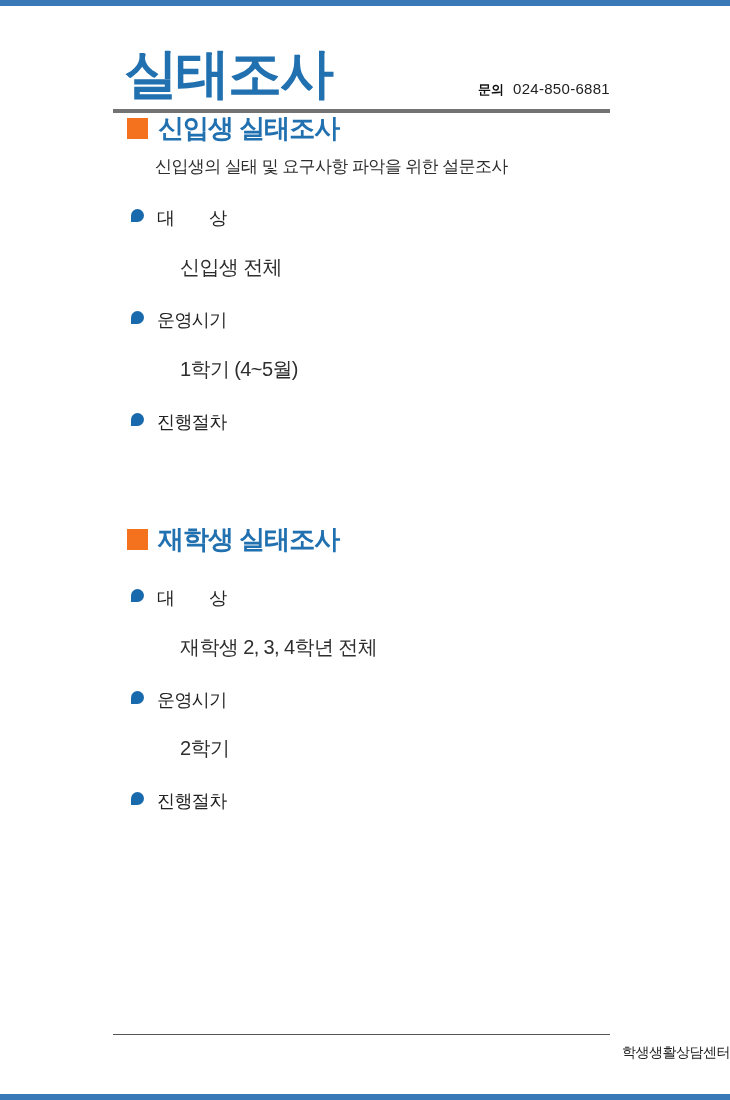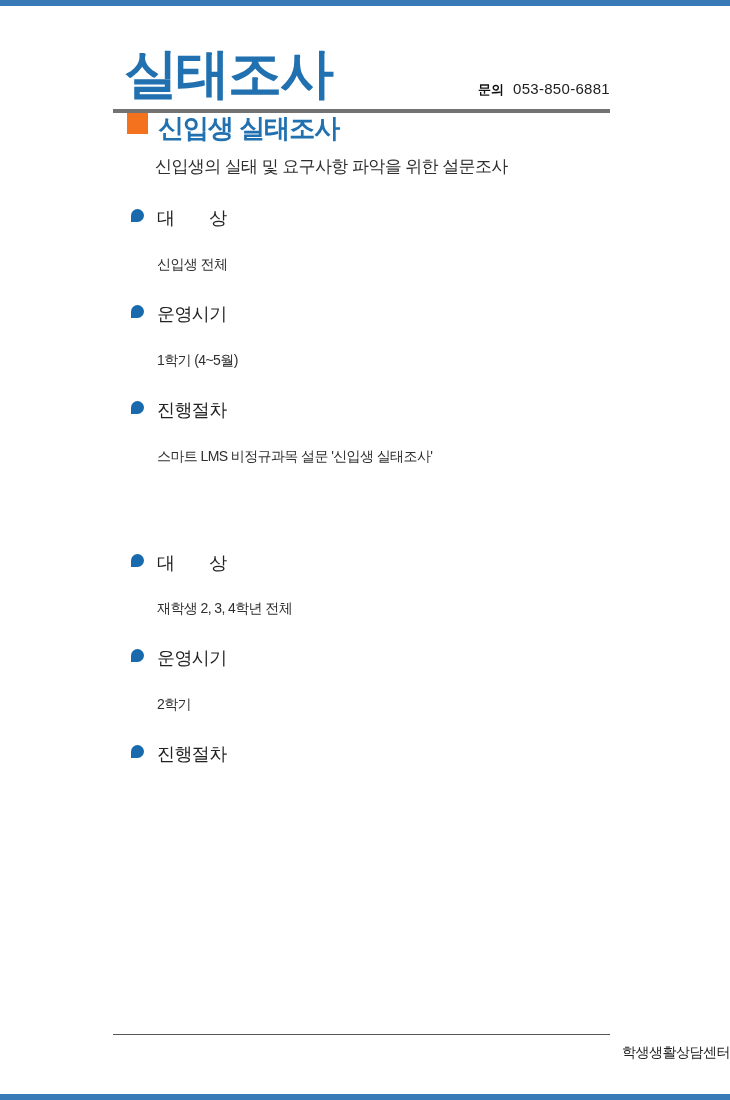--- a/index.html
+++ b/index.html
@@ -35,21 +35,21 @@
     margin-left: 11px;
   }
   .contact { white-space: nowrap; margin-bottom: 1px; }
   .contact-label { font-size: 13px; font-weight: 700; color: #111111; margin-right: 9px; }
   .contact-phone { font-size: 15px; color: #222222; letter-spacing: 0.3px; }
 
   .section + .section { margin-top: 91px; }
   .section:first-of-type { margin-top: 35px; }
 
   .section-heading {
-    display: flex; gap: 10px;
+    display: flex; align-items: center; gap: 10px;
     margin-left: 14px; line-height: 1.2;
   }
   .section-square {
     width: 21px; height: 21px; flex: 0 0 auto;
     background: var(--accent_orange, #f4721e);
   }
   .section-heading-text {
     font-size: 26px; font-weight: 700;
     color: var(--accent_blue, #2170b0);
     letter-spacing: -1px;
@@ -66,22 +66,22 @@
   .item-dot {
     width: 13px; height: 13px; flex: 0 0 auto;
     background: var(--bullet_blue, #196aad);
     border-radius: 50% 50% 50% 0;
   }
   .item-label {
     font-size: 18px; color: #222222; letter-spacing: -0.6px;
     white-space: pre;
   }
   .item-value {
-    margin: 28px 0 0 44px;
-    font-size: 14px; line-height: 1;
+    margin: 28px 0 0 67px;
+    font-size: 20px; line-height: 1;
     color: #2e2e2e; letter-spacing: -0.6px;
     white-space: pre; overflow: visible;
   }
 
   .footer-rule {
     position: absolute; left: 113px; bottom: 65px; width: 497px;
     border-top: 1px solid #555555;
   }
   .footer-text {
     position: absolute; left: 0; right: 0; bottom: 38px;
@@ -93,21 +93,21 @@
 <body>
 
 <div class="page">
   <div class="edge-bar top"></div>
 
   <div class="content">
 
     <div class="header">
       <div class="page-title">실태조사</div>
       <div class="contact">
-        <span class="contact-label">문의</span><span class="contact-phone">053-850-6881</span>
+        <span class="contact-label">문의</span><span class="contact-phone">024-850-6881</span>
       </div>
     </div>
 
     <div class="section">
       <div class="section-heading">
         <span class="section-square"></span>
         <span class="section-heading-text">신입생 실태조사</span>
       </div>
       <div class="section-desc">신입생의 실태 및 요구사항 파악을 위한 설문조사</div>
 
@@ -125,25 +125,28 @@
           <span class="item-label">운영시기</span>
         </div>
         <div class="item-value">1학기 (4~5월)</div>
       </div>
 
       <div class="item">
         <div class="item-head">
           <span class="item-dot"></span>
           <span class="item-label">진행절차</span>
         </div>
-        <div class="item-value">스마트 LMS 비정규과목 설문 '신입생 실태조사'</div>
       </div>
     </div>
 
     <div class="section">
+      <div class="section-heading">
+        <span class="section-square"></span>
+        <span class="section-heading-text">재학생 실태조사</span>
+      </div>
 
       <div class="item">
         <div class="item-head">
           <span class="item-dot"></span>
           <span class="item-label">대　　상</span>
         </div>
         <div class="item-value">재학생 2, 3, 4학년 전체</div>
       </div>
 
       <div class="item">

